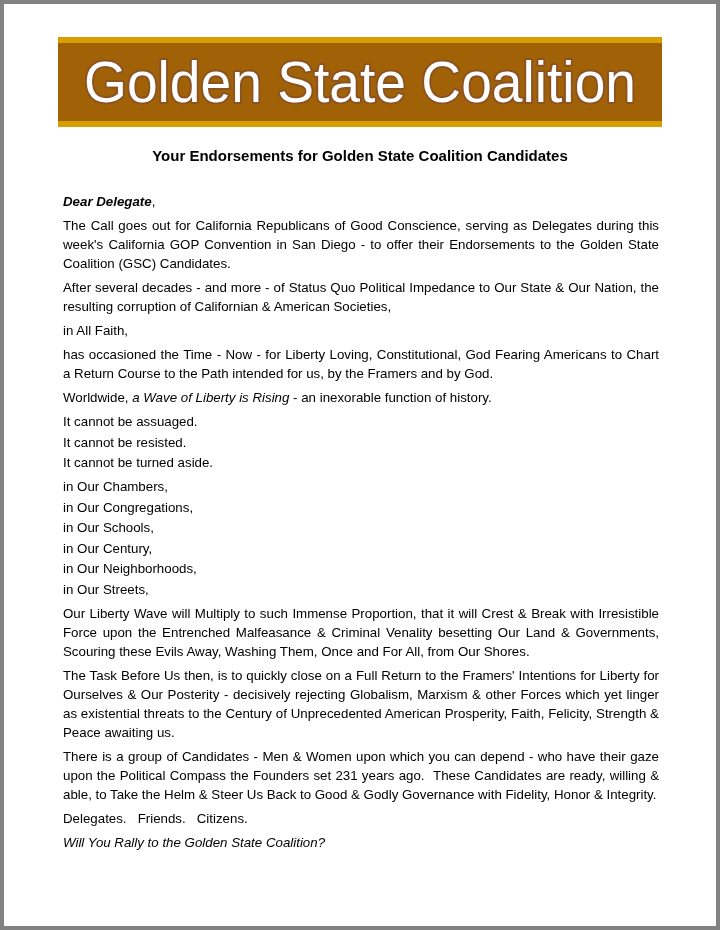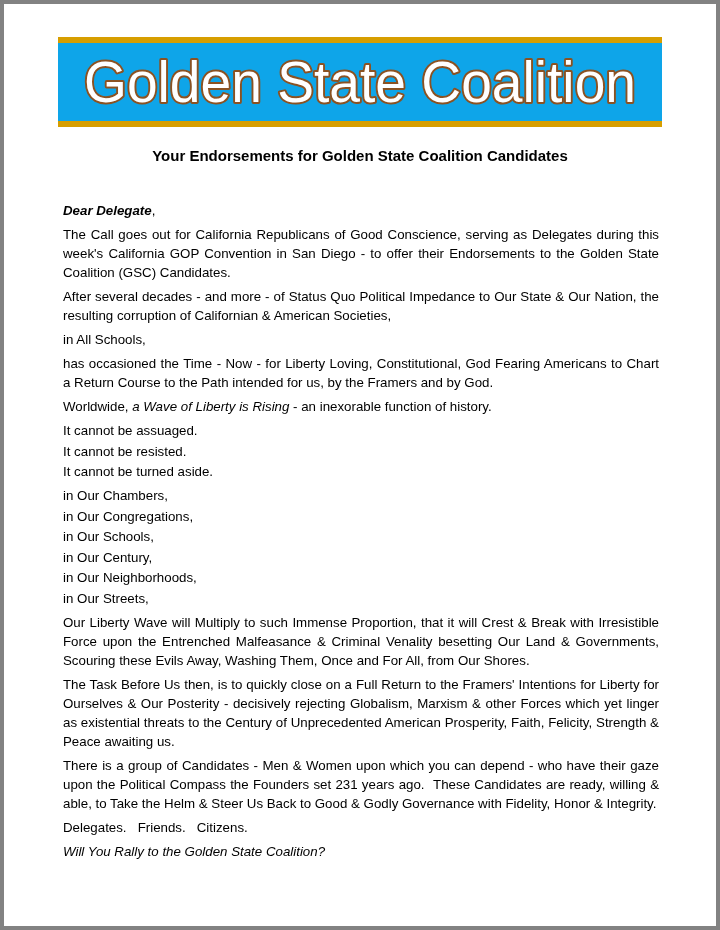--- a/index.html
+++ b/index.html
@@ -23,45 +23,45 @@
   }
   .banner svg { display: inline-block; }
   .heading {
     margin: 19px 0 0 0;
     text-align: center;
     font-size: 15px;
     font-weight: bold;
     line-height: 19px;
   }
   .letter {
-    margin-top: 36px;
+    margin-top: 27px;
     padding: 0 57px 0 59px;
     font-size: 13.3px;
     line-height: 19px;
   }
   .para { margin: 0 0 5px 0; }
   .para.tight { margin-bottom: 1.5px; }
   .para.justify { text-align: justify; }
 </style>
 </head>
 <body>
 
-<div class="banner" style="background: #0ea5e9; border-top-color: rgb(215, 158, 0); border-bottom-color: rgb(215, 158, 0);">
+<div class="banner" style="background: #a16207; border-top-color: rgb(215, 158, 0); border-bottom-color: rgb(215, 158, 0);">
   <svg width="604" height="78" viewBox="0 0 604 78">
     <text x="302" y="59" text-anchor="middle" font-family="Liberation Sans, DejaVu Sans, sans-serif" font-size="57" textLength="552" lengthAdjust="spacingAndGlyphs" paint-order="stroke" stroke-width="4" stroke-linejoin="round" fill="#ffffff" stroke="#8b5222">Golden State Coalition</text>
   </svg>
 </div>
 
 <div class="heading">Your Endorsements for Golden State Coalition Candidates</div>
 
 <div class="letter" id="letter-body">
     <p class="para"><span style="font-weight: bold; font-style: italic;">Dear Delegate</span><span>,</span></p>
     <p class="para justify"><span>The Call goes out for California Republicans of Good Conscience, serving as Delegates during this week's California GOP Convention in San Diego - to offer their Endorsements to the Golden State Coalition (GSC) Candidates.</span></p>
     <p class="para justify"><span>After several decades - and more - of Status Quo Political Impedance to Our State &amp; Our Nation, the resulting corruption of Californian &amp; American Societies,</span></p>
-    <p class="para"><span>in All Schools,</span></p>
+    <p class="para"><span>in All Faith,</span></p>
     <p class="para justify"><span>has occasioned the Time - Now - for Liberty Loving, Constitutional, God Fearing Americans to Chart a Return Course to the Path intended for us, by the Framers and by God.</span></p>
     <p class="para"><span>Worldwide, </span><span style="font-style: italic;">a Wave of Liberty is Rising</span><span> - an inexorable function of history.</span></p>
     <p class="para tight"><span>It cannot be assuaged.</span></p>
     <p class="para tight"><span>It cannot be resisted.</span></p>
     <p class="para"><span>It cannot be turned aside.</span></p>
     <p class="para tight"><span>in Our Chambers,</span></p>
     <p class="para tight"><span>in Our Congregations,</span></p>
     <p class="para tight"><span>in Our Schools,</span></p>
     <p class="para tight"><span>in Our Century,</span></p>
     <p class="para tight"><span>in Our Neighborhoods,</span></p>

